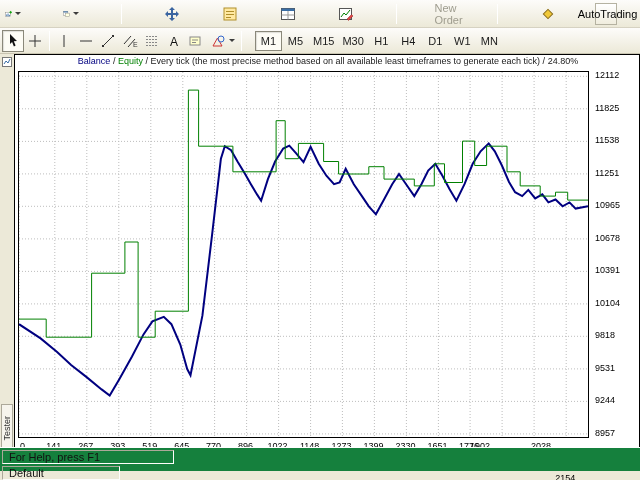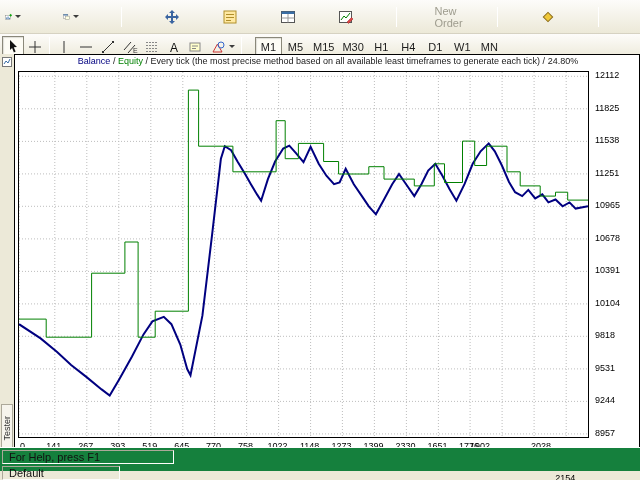--- a/index.html
+++ b/index.html
@@ -2,21 +2,21 @@
 <html><head>
 <meta charset="utf-8">
 <style>
   * { box-sizing: border-box; }
   html,body { width:640px; height:480px; margin:0; overflow:hidden;
     font-family:"Liberation Sans", sans-serif; font-size:11px; background:#ece9d8; color:#000; }
   .window { position:absolute; inset:0; }
 
   
   .toolbar { display:flex; align-items:center; padding:0 2px; background:linear-gradient(#fdfcfa,#ece9d8); }
-  .toolbar-top { height:34px; border-bottom:1px solid #d6d2c2;gap:36px; }
+  .toolbar-top { height:28px; border-bottom:1px solid #d6d2c2;gap:36px; }
   .toolbar-second { height:26px; border-bottom:1px solid #c9c5b2; }
   .tbtn { height:22px; min-width:22px; display:flex; align-items:center; justify-content:center;
           border:1px solid transparent; padding:0 2px; gap:3px; }
   .tbtn.disabled { color:#9e9c8e; }
   .tbtn.raised { border:1px solid #b5b2a1; background:linear-gradient(#ffffff,#f0edde); padding:0 6px; }
   .tbtn.pressed { border:1px solid #8a887a; background:#fdfcf5; box-shadow:inset 1px 1px 1px rgba(0,0,0,.12); }
   .caret { width:0; height:0; border-left:3px solid transparent; border-right:3px solid transparent;
            border-top:3px solid #3c3c3c; }
   .sep { width:1px; height:20px; background:#c9c5b2; border-right:1px solid #ffffff; margin:0 3px; }
   .spacer { width:26px; }
@@ -116,20 +116,26 @@
         <rect x="2" y="2" width="9" height="12" fill="#f4f4f0" stroke="#a0a095"></rect>
         <path d="M11 5 l3 3 -3 3" stroke="#a0a095" fill="none"></path>
       </svg>
       <span>New Order</span>
     </div>
     <div class="sep"></div>
     <div class="tbtn">
       <svg class="ic" width="16" height="16" viewBox="0 0 16 16">
         <rect x="4.7" y="4.7" width="6.6" height="6.6" transform="rotate(45 8 8)" fill="#f0c838" stroke="#8a6d1f"></rect>
       </svg>
+    </div>
+    <div class="tbtn raised">
+      <svg class="ic" width="14" height="14" viewBox="0 0 16 16">
+        <path d="M3 2 L14 8 L3 14 Z" fill="#1fa11f" stroke="#127112"></path>
+      </svg>
+      <span>AutoTrading</span>
     </div>
     <div class="sep"></div>
     <div class="spacer"></div>
     <div class="tbtn">
       <svg class="ic" width="16" height="16" viewBox="0 0 16 16">
         <rect x="1.5" y="2.5" width="13" height="11" fill="#fff" stroke="#555"></rect>
         <polyline points="3,11 7,7 9,9 13,4" stroke="#00a000" stroke-width="1.5" fill="none"></polyline>
       </svg>
     </div>
     <div class="tbtn">
@@ -311,21 +317,21 @@
             <div class="ytick" style="top: 4.3px;">12112</div>
           </div>
         <div class="x-axis" id="x-axis">
             <div class="xtick first" style="left: 2px;">0</div>
             <div class="xtick" style="left: 35.8px;">141</div>
             <div class="xtick" style="left: 67.8px;">267</div>
             <div class="xtick" style="left: 99.8px;">393</div>
             <div class="xtick" style="left: 131.8px;">519</div>
             <div class="xtick" style="left: 163.8px;">645</div>
             <div class="xtick" style="left: 195.6px;">770</div>
-            <div class="xtick" style="left: 227.6px;">758</div>
+            <div class="xtick" style="left: 227.6px;">896</div>
             <div class="xtick" style="left: 259.6px;">1022</div>
             <div class="xtick" style="left: 291.6px;">1148</div>
             <div class="xtick" style="left: 323.4px;">1273</div>
             <div class="xtick" style="left: 355.4px;">1399</div>
             <div class="xtick" style="left: 387.4px;">2330</div>
             <div class="xtick" style="left: 419.4px;">1651</div>
             <div class="xtick" style="left: 451.1px;">1776</div>
             <div class="xtick" style="left: 462px;">1902</div>
             <div class="xtick" style="left: 515.1px; margin-left: 8px;">2028</div>
             <div class="xtick" style="left: 547.2px; margin-top: 32px;">2154</div>

